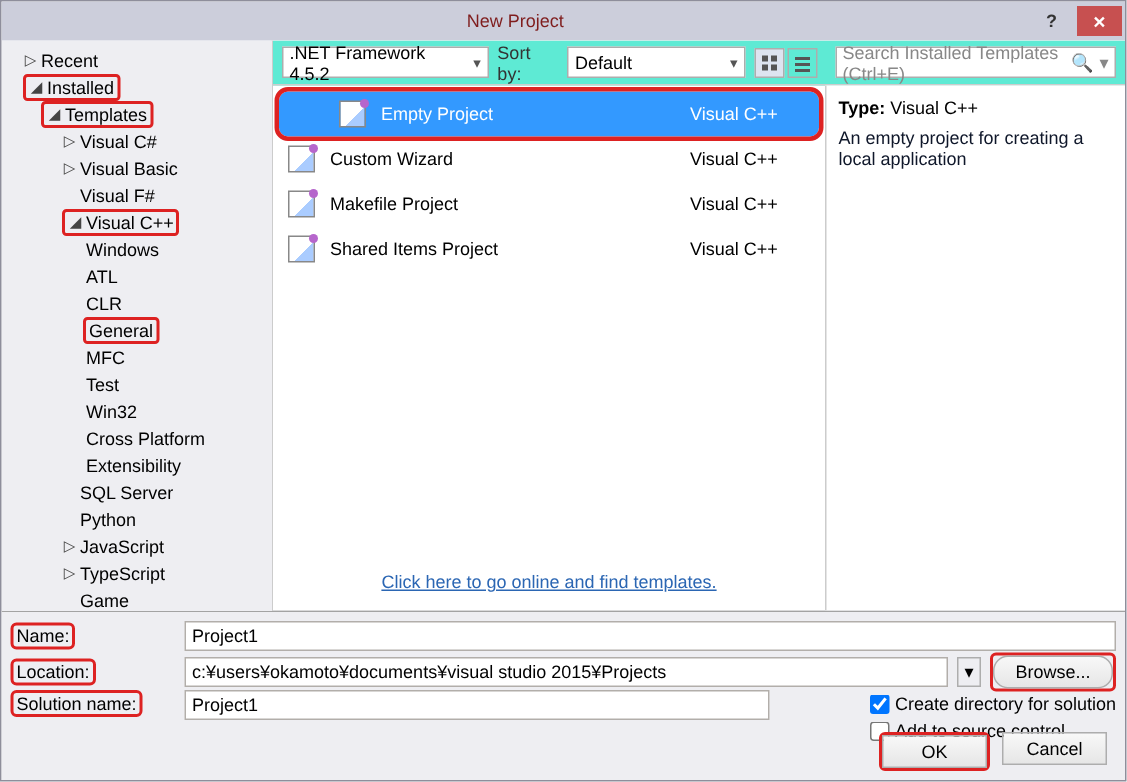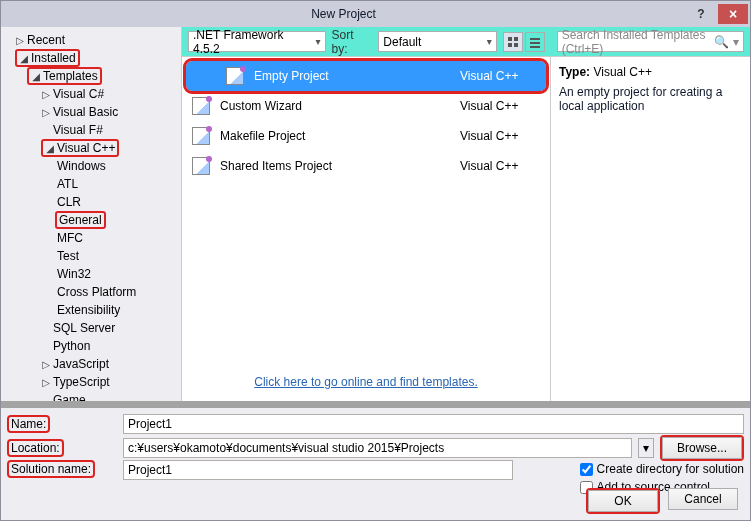--- a/index.html
+++ b/index.html
@@ -1,18 +1,18 @@
 <!DOCTYPE html>
 <html><head>
 <meta charset="utf-8">
 <style>
 * { box-sizing: border-box; margin: 0; padding: 0; font-family: "Segoe UI", Tahoma, sans-serif; font-size: 12px; }
 body { background: #fff; width: 751px; height: 521px; display: flex; flex-direction: column; border: 1px solid #8e8e9b; }
 .titlebar { background: #cccedb; height: 26px; display: flex; align-items: center; position: relative; }
-.title { flex: 1; text-align: center; color: #0f172a; }
+.title { flex: 1; text-align: center; color: #7f1d1d; }
 .tbtn { width: 30px; height: 20px; display: flex; align-items: center; justify-content: center; font-weight: bold; margin-right: 2px; }
 .tbtn.help { color: #333; }
 .tbtn.close { background: #c75050; color: #fff; font-size: 14px; }
 .toolbar { background: #5eead4; border-bottom: 1px solid #ccc; height: 30px; display: flex; align-items: center; padding: 0 6px; gap: 6px; }
 .combo { border: 1px solid #adadad; background: #fff; padding: 2px 4px; display: flex; align-items: center; gap: 4px; height: 21px; }
 .combo .arrow { font-size: 10px; color: #555; }
 .lbl { color: #333; }
 .viewbtns { display: flex; gap: 2px; }
 .vbtn { width: 20px; height: 20px; border: 1px solid #adadad; display: flex; align-items: center; justify-content: center; }
 .vbtn.sel { background: #dde4f0; }
@@ -37,26 +37,26 @@
 .icon { width: 18px; height: 18px; display: inline-block; position: relative; }
 .icon.proj { border: 1px solid #888; background: linear-gradient(135deg,#fff 60%,#aaccff 60%); }
 .icon.proj::after { content:""; position:absolute; top:-2px; right:-3px; width:6px; height:6px; background:#b666cc; border-radius:50%; }
 .rowname { flex: 1; }
 .rowlang { width: 80px; }
 .link { color: #2b66b3; text-decoration: underline; text-align: center; padding: 6px 0; margin-top: auto; margin-bottom: 2px; }
 .link a { color: #2b66b3; }
 .side { width: 200px; border-left: 1px solid #ccc; padding: 8px; background: #fff; }
 .side .tline { margin-bottom: 6px; }
 .side .desc { color: #0f172a; }
-.bottom { border-top: 7px solid #a3a3a3; background: #eeeef2; padding: 4px 6px 6px 6px; }
+.bottom { border-top: 1px solid #a3a3a3; background: #eeeef2; padding: 4px 6px 6px 6px; }
 .frow { display: flex; align-items: center; height: 24px; gap: 6px; }
 .frow .flabel { width: 110px; }
 .frow input[type=text] { flex: 1; border: 1px solid #b2aeaa; padding: 2px 4px; height: 20px; background: #fff; }
 .btn { border: 1px solid #adadad; background: linear-gradient(#f8f8f8,#e6e6e6); padding: 2px 14px; height: 22px; display: flex; align-items: center; justify-content: center; cursor: default; }
-.browse { width: 80px; }
+.browse { width: 80px; border-radius: 10px; }
 .ckrow { display: flex; align-items: center; gap: 4px; padding-left: 2px; height: 18px; }
 .btnrow { display: flex; justify-content: flex-end; gap: 8px; padding: 4px 6px 0 0; }
 .ok { width: 70px; } .cancel { width: 70px; }
 .hl-wrap { border: 2px solid #d22; border-radius: 4px; display: inline-block; }
 .sel-hl { outline: 3px solid #d22; outline-offset: 0; border-radius: 6px; }
 svg { display: block; }
 </style>
 </head>
 <body>
 

